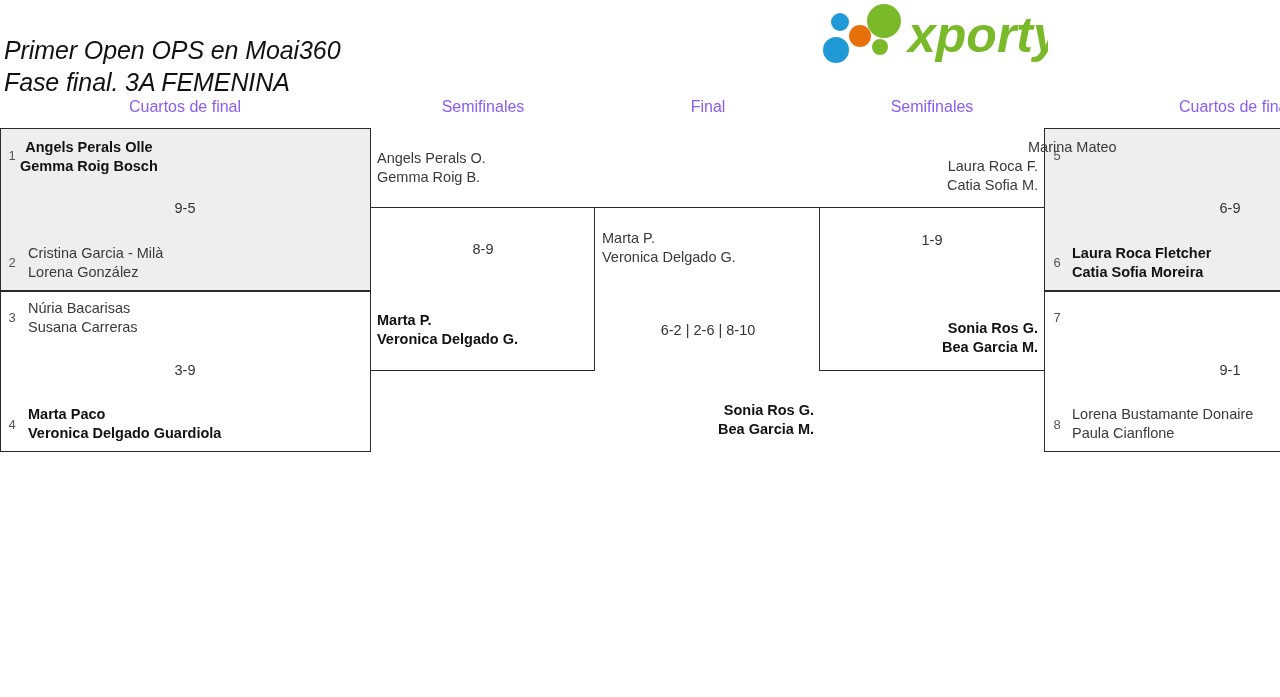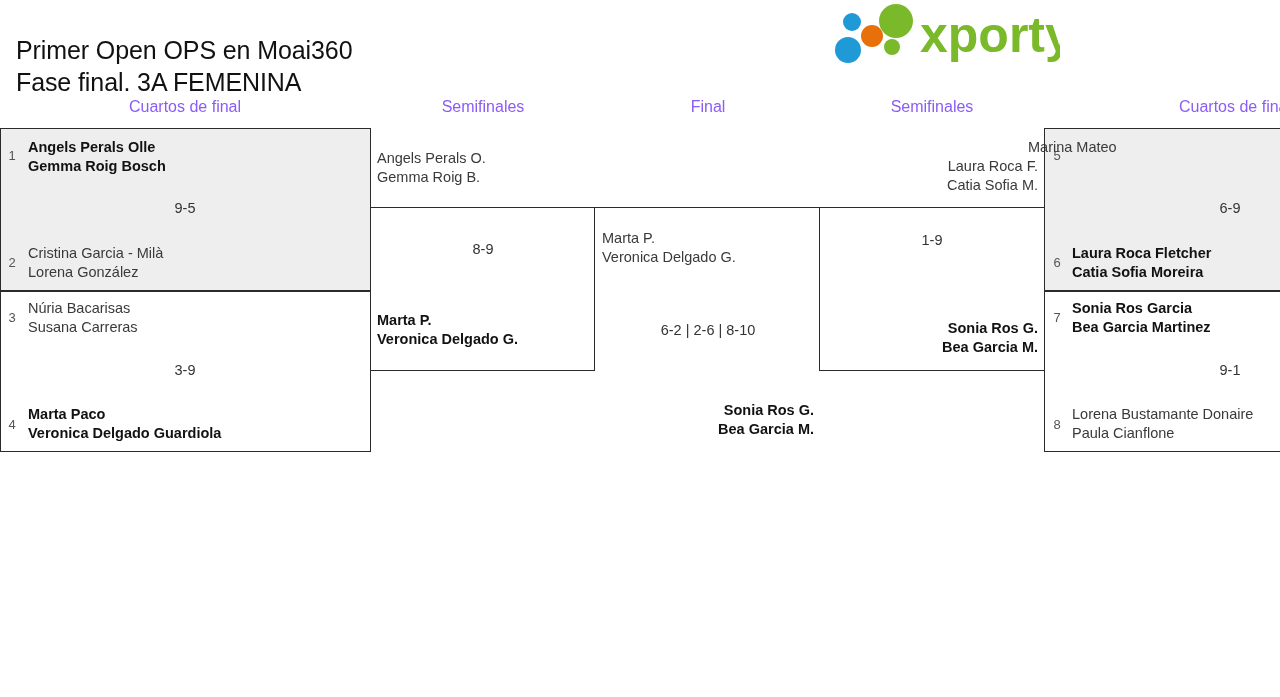--- a/index.html
+++ b/index.html
@@ -12,23 +12,24 @@
     height: 697px;
     overflow: hidden;
     font-family: "Liberation Sans", sans-serif;
     color: #1a1a1a;
     position: relative;
   }
 
   
   #header {
     position: absolute;
-    left: 16px; top: 0;
+    left: 4px; top: 0;
     width: 1052px;
     height: 90px;
+    font-style: italic;
   }
   #tournament-title {
     position: absolute;
     left: 0; top: 2px;
     font-size: 25px;
     line-height: 32px;
     font-weight: 400;
     color: #111111;
     letter-spacing: -0.1px;
     white-space: pre-line;
@@ -135,21 +136,21 @@
 <div class="col-header" style="left:383px; width:200px;">Semifinales</div>
 <div class="col-header" style="left:608px; width:200px;">Final</div>
 <div class="col-header" style="left:832px; width:200px;">Semifinales</div>
 <div class="col-header" style="left:1135px;width:200px;">Cuartos de final</div>
 
 <div id="bracket">
 
   <div class="match-box shaded" style="left:0px; top:128px; width:371px; height:163px;">
   </div>
   <div class="seed" style="left:4px; top:148px;">1</div>
-  <div class="team winner align-left" style="left:28px; top:138px;">
+  <div class="team winner align-left" style="left:20px; top:138px;text-align:center;">
     <span class="ln">Angels Perals Olle</span>
     <span class="ln">Gemma Roig Bosch</span>
   </div>
   <div class="score align-center" style="left:85px; top:199px; width:200px;">9-5</div>
   <div class="seed" style="left:4px; top:255px;">2</div>
   <div class="team align-left" style="left:28px; top:244px;">
     <span class="ln">Cristina Garcia - Milà</span>
     <span class="ln">Lorena González</span>
   </div>
 
@@ -212,24 +213,20 @@
   <div class="score align-center" style="left:1130px; top:199px; width:200px;">6-9</div>
   <div class="seed" style="left:1049px; top:255px;">6</div>
   <div class="team winner align-left clip" style="left:1072px; top:244px; width:208px;">
     <span class="ln">Laura Roca Fletcher</span>
     <span class="ln">Catia Sofia Moreira</span>
   </div>
 
   <div class="match-box" style="left:1044px; top:291px; width:371px; height:161px;">
   </div>
   <div class="seed" style="left:1049px; top:310px;">7</div>
-  <div class="team winner align-left clip" style="left:1072px; top:299px; width:208px;">
-    <span class="ln">Sonia Ros Garcia</span>
-    <span class="ln">Bea Garcia Martinez</span>
-  </div>
   <div class="score align-center" style="left:1130px; top:361px; width:200px;">9-1</div>
   <div class="seed" style="left:1049px; top:417px;">8</div>
   <div class="team align-left clip" style="left:1072px; top:405px; width:210px;">
     <span class="ln">Lorena Bustamante Donaire</span>
     <span class="ln">Paula Cianflone</span>
   </div>
 
 </div>
 
 </body></html>

